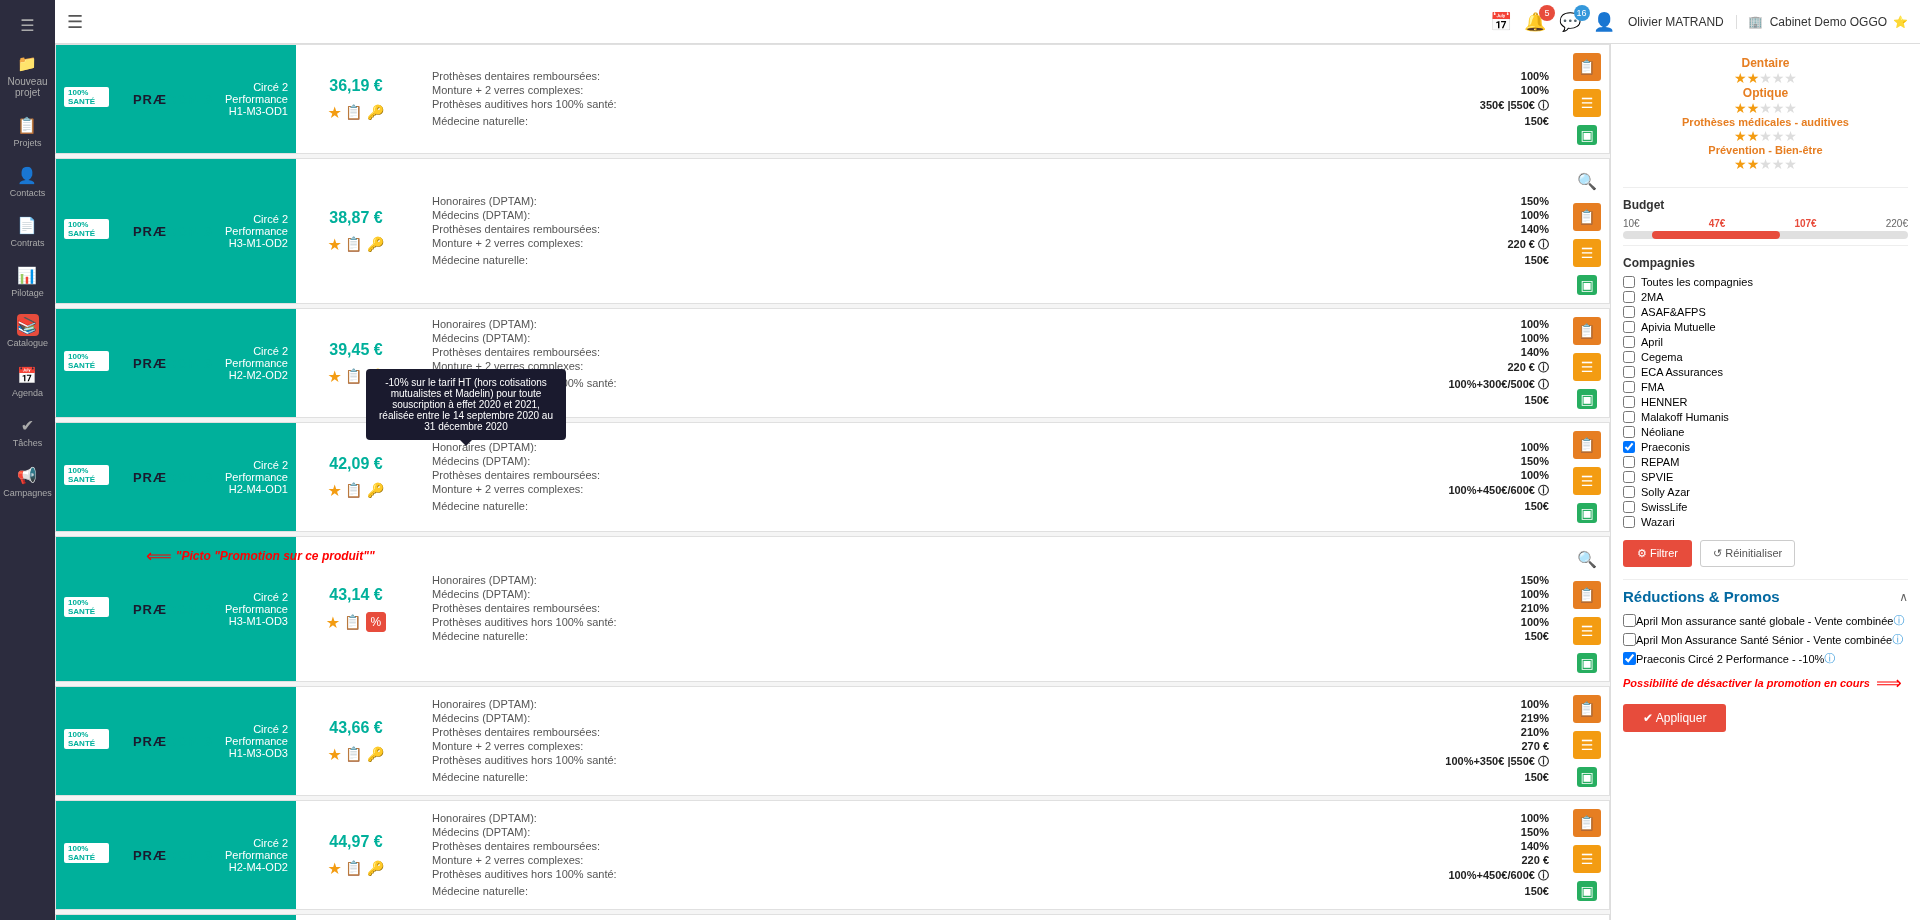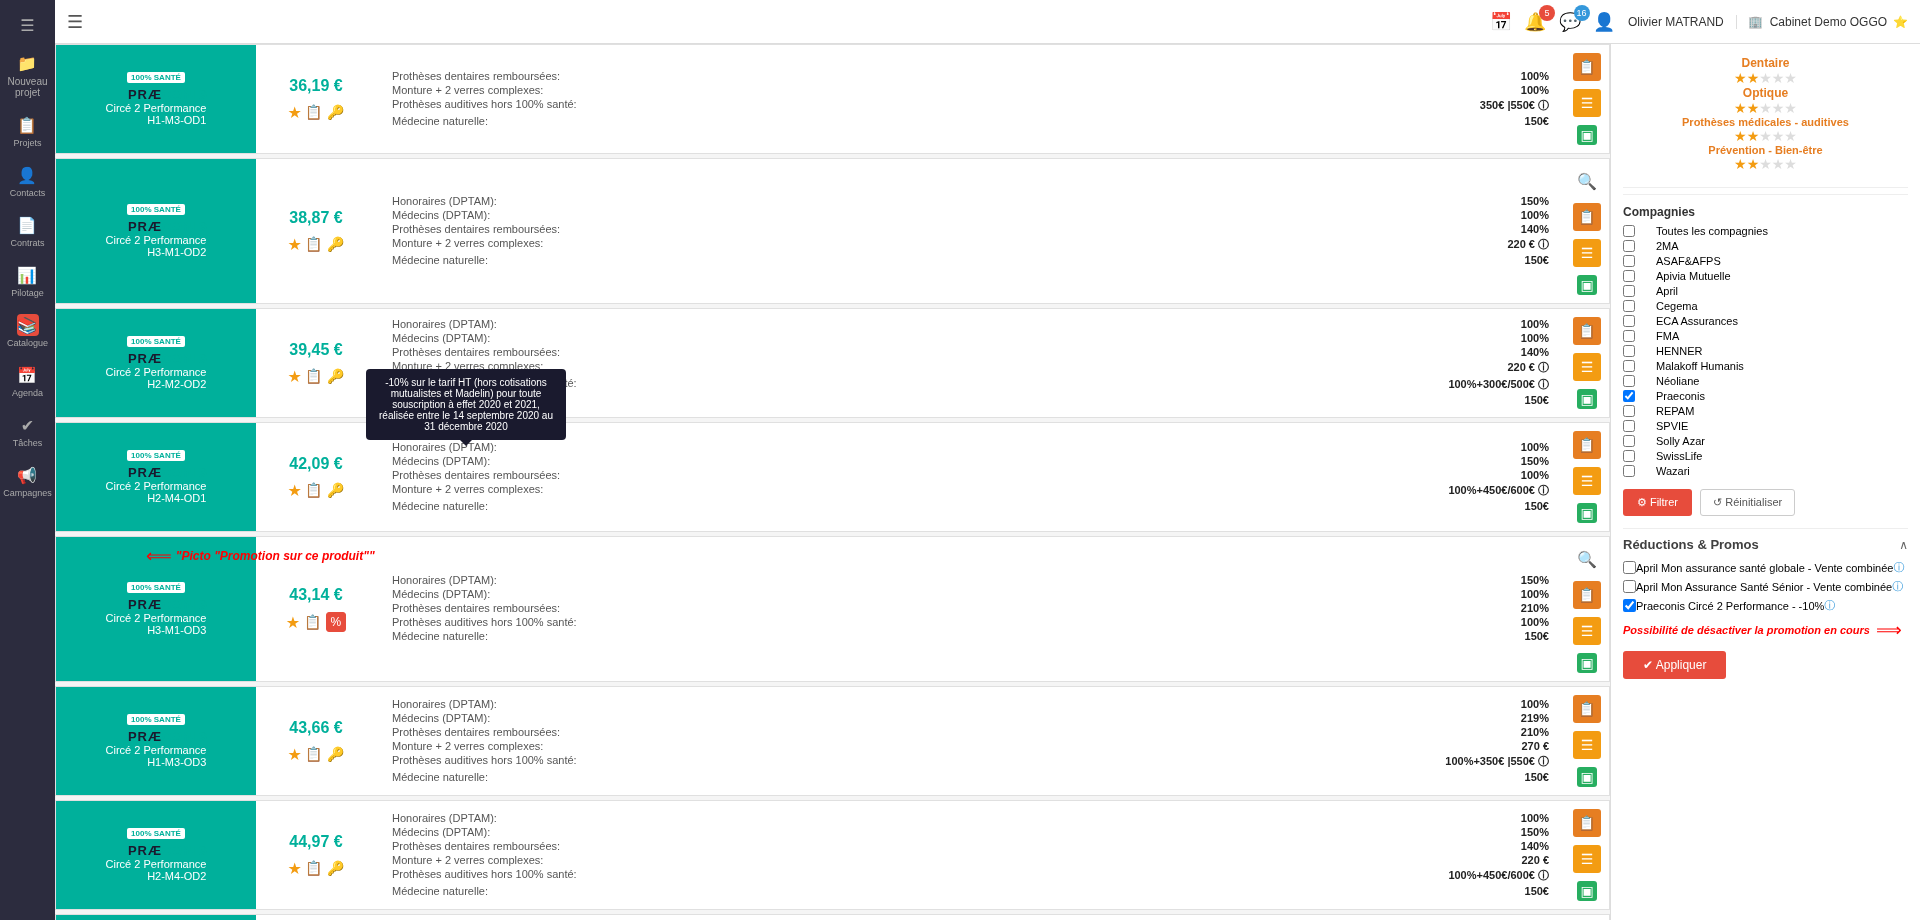--- a/index.html
+++ b/index.html
@@ -103,25 +103,25 @@
     .product-row {
       display: flex;
       align-items: stretch;
       background: #fff;
       margin-bottom: 4px;
       border: 1px solid #e0e0e0;
       position: relative;
     }
 
     .product-card {
-      width: 200px;
+      width: 240px;
       background: #00b09b;
       color: white;
       display: flex;
-      flex-direction: column;
+      flex-direction: row;
       align-items: center;
       justify-content: center;
       padding: 8px 8px;
       flex-shrink: 0;
     }
     .product-card .badge-100 {
       background: white;
       color: #00b09b;
       font-size: 8px;
       font-weight: bold;
@@ -268,21 +268,21 @@
       font-size: 10px;
       color: #666;
       margin-bottom: 2px;
     }
 
     
     .companies-section { margin-bottom: 12px; }
     .checkbox-item {
       display: flex;
       align-items: flex-end;
-      gap: 21px;
+      gap: 6px;
       margin-bottom: 3px;
       font-size: 11px;
     }
     .checkbox-item input[type=checkbox] { width: 12px; height: 12px; }
 
     
     .filter-buttons {
       display: flex;
       gap: 8px;
       margin-bottom: 12px;
@@ -313,21 +313,21 @@
     }
 
     
     .reductions-section { margin-top: 8px; }
     .reductions-header {
       display: flex;
       justify-content: space-between;
       align-items: center;
       margin-bottom: 8px;
     }
-    .reductions-title { font-size: 13px; font-weight: bold; color: #404040; }
+    .reductions-title { font-size: 15px; font-weight: bold; color: #0369a1; }
     .promo-checkbox-item {
       display: flex;
       align-items: center;
       gap: 0;
       margin-bottom: 4px;
       font-size: 11px;
     }
     .info-icon { color: #3498db; font-size: 11px; cursor: pointer; }
 
     .btn-appliquer {
@@ -807,20 +807,32 @@
 
         <div class="rating-label" style="color:#e67e22;font-size:11px;text-align:center;">Prothèses médicales - auditives</div>
         <div class="stars">★★<span class="empty">★★★</span></div>
 
         <div class="rating-label" style="color:#e67e22;font-size:11px;text-align:center;">Prévention - Bien-être</div>
         <div class="stars">★★<span class="empty">★★★</span></div>
       </div>
 
       <div class="divider"></div>
 
+      <div>
+        <div class="section-title">Budget</div>
+        <div class="budget-labels">
+          <span>10€</span>
+          <span style="color:#e74c3c;font-weight:bold;">47€</span>
+          <span style="color:#e74c3c;font-weight:bold;">107€</span>
+          <span>220€</span>
+        </div>
+        <div class="budget-bar">
+          <div class="budget-fill" style="width:45%;left:10%;"></div>
+        </div>
+      </div>
 
       <div class="divider"></div>
 
       <div class="companies-section">
         <div class="section-title">Compagnies</div>
         <div class="checkbox-item">
             <input type="checkbox" style="">
             <label>Toutes les compagnies</label>
           </div>
         <div class="checkbox-item">

